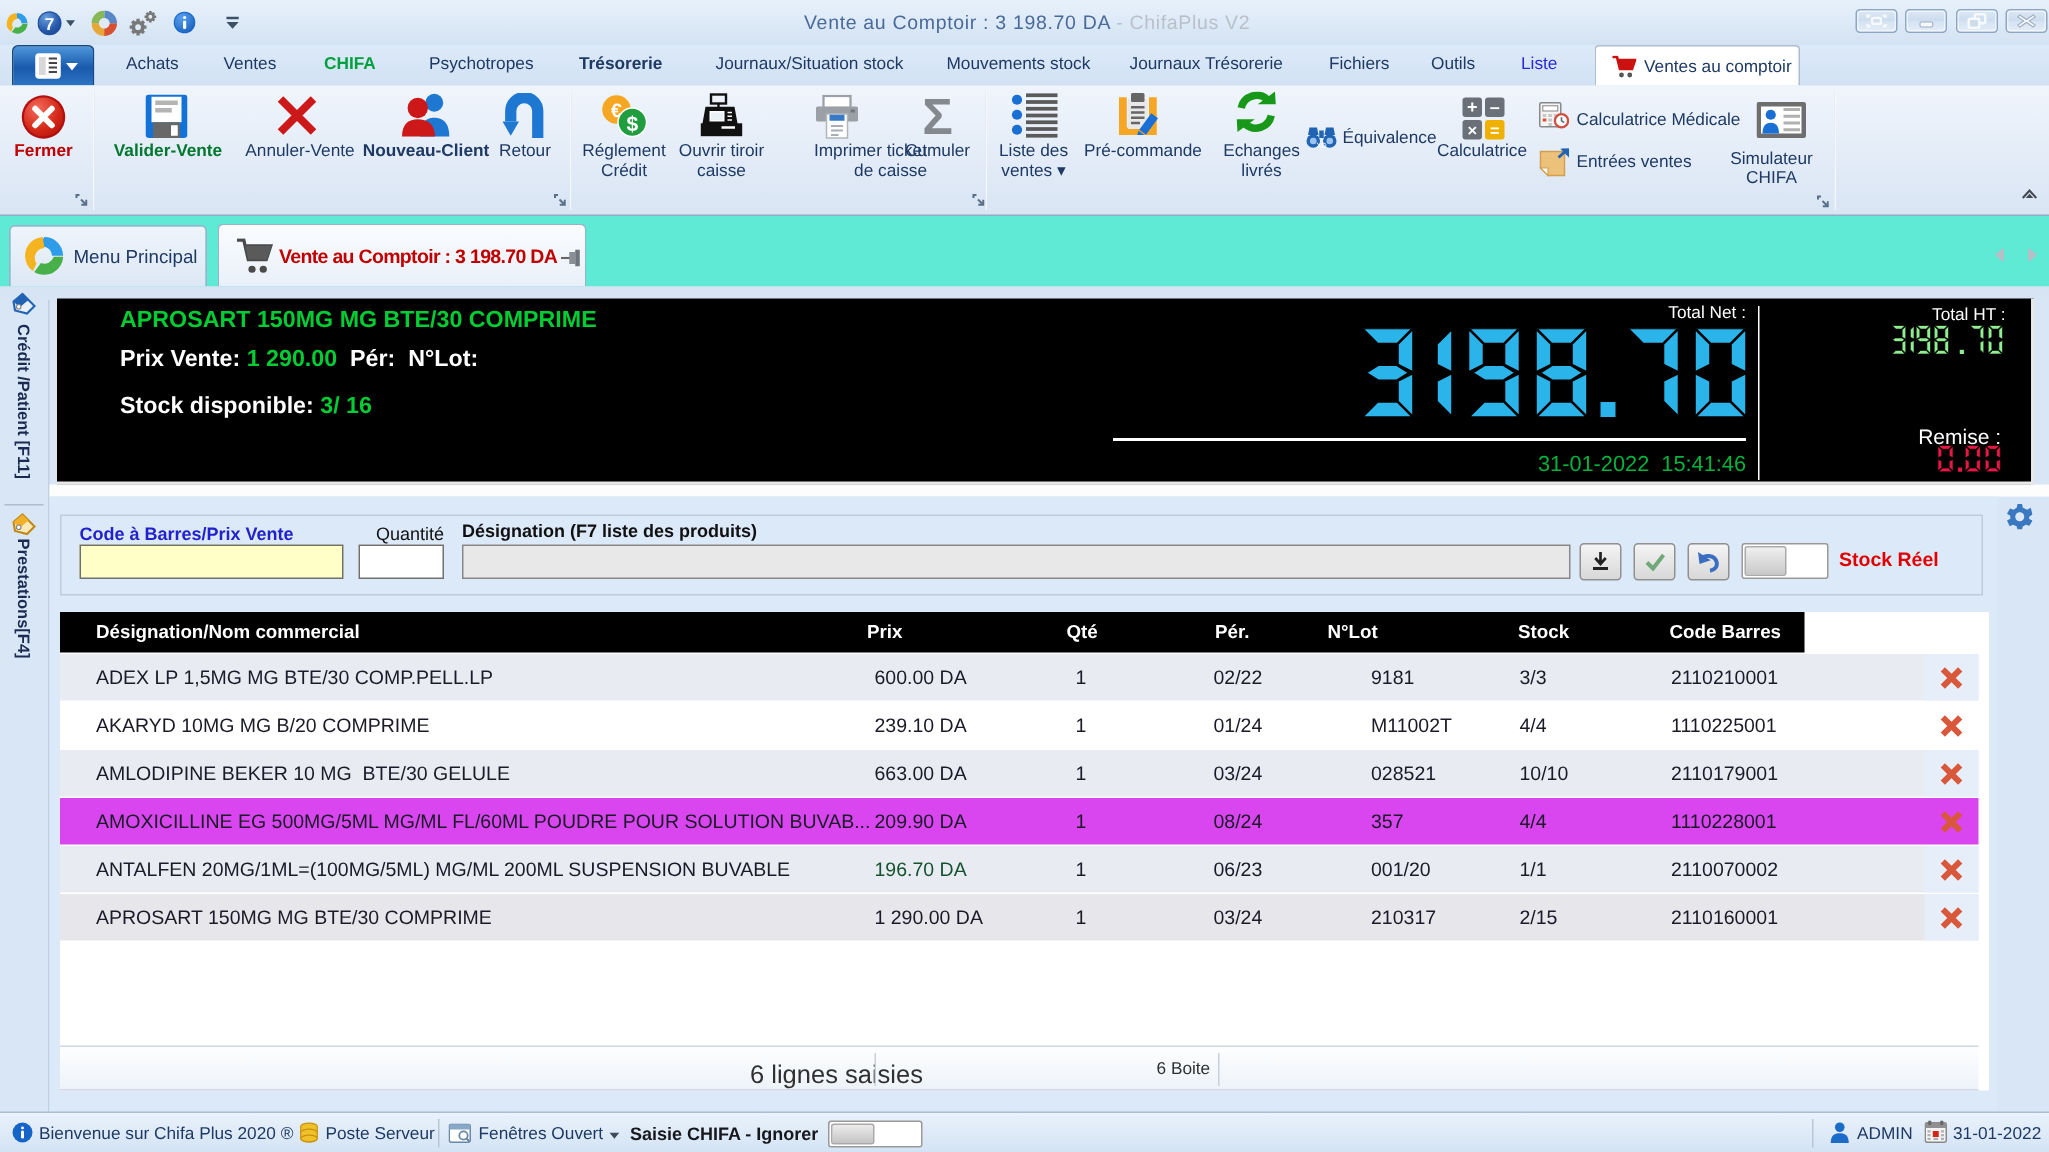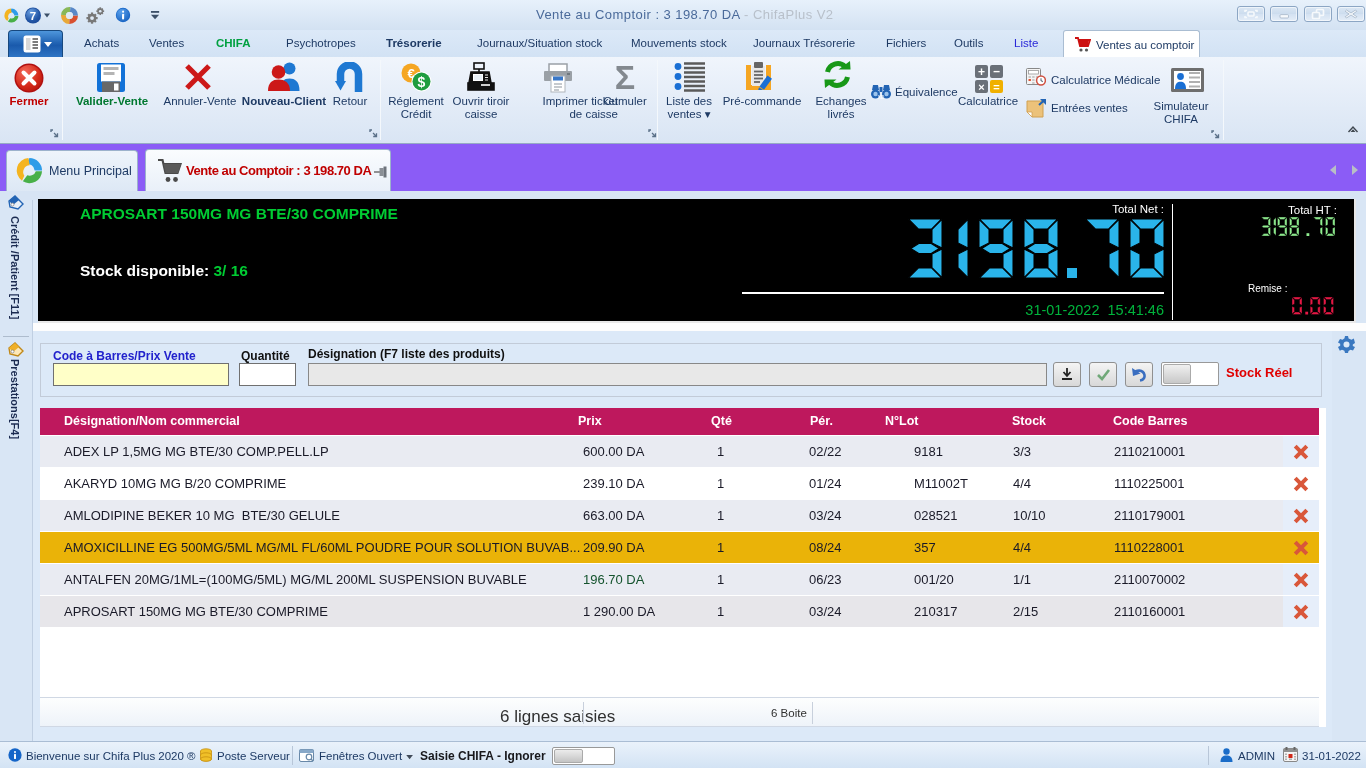--- a/index.html
+++ b/index.html
@@ -399,21 +399,21 @@
       <svg width="20" height="19" viewBox="0 0 20 19">
         <path d="M1 2 L17 2 L17 18 L6 18 L1 13 Z" fill="#ecc27a" stroke="#d0a050" stroke-width="1"></path>
         <path d="M1 13 L6 13 L6 18 Z" fill="#fff" stroke="#d0a050" stroke-width="0.8"></path>
         <path d="M13 6 L19 0.5 M15.5 0.5 L19 0.5 L19 4" stroke="#2264b4" stroke-width="2" fill="none"></path>
         <path d="M14 0 L20 0 L20 6 Z" fill="#2264b4"></path>
       </svg>
     </div>
     <span class="abs" style="left:1051px;top:45px;font-size:11.5px;color:#1e3a64">Entrées ventes</span>
 </div>
 
-<div class="abs" style="left:0;top:144px;width:1366px;height:47px;background:#8b5cf6">
+<div class="abs" style="left:0;top:144px;width:1366px;height:47px;background:#5eead4">
   <div class="abs" style="left:6px;top:6px;width:132px;height:41px;background:linear-gradient(#eef4fb,#dde8f5);border:1px solid #9cb2cc;border-bottom:none;border-radius:4px 4px 0 0">
     <svg class="abs" style="left:7px;top:4px" width="31" height="31" viewBox="0 0 21 21">
       <path d="M10.5 2 A8.5 8.5 0 0 1 19 10.5 L14 10.5 A4.5 4.5 0 0 0 8 6.5 Z" fill="#2e9ce8"></path>
       <path d="M19 11 A8.5 8.5 0 0 1 6 17.8 L9 13.8 A4.5 4.5 0 0 0 14.8 11 Z" fill="#48b048"></path>
       <path d="M5.4 17.4 A8.5 8.5 0 0 1 9.8 2 L10.6 7 A4.5 4.5 0 0 0 7 14 Z" fill="#f4b420"></path>
     </svg>
     <span class="abs" style="left:42px;top:13px;font-size:12.5px;color:#1e3a64">Menu Principal</span>
   </div>
   <div class="abs" style="left:145px;top:5px;width:246px;height:42px;background:linear-gradient(#fafcfe,#e9f0f9);border:1px solid #9cb2cc;border-bottom:none;border-radius:4px 4px 0 0">
     <svg class="abs" style="left:11px;top:9px" width="26" height="25" viewBox="0 0 26 25">
@@ -450,20 +450,21 @@
   <svg class="abs" style="left:8px;top:142px" width="17" height="15" viewBox="0 0 17 15">
       <path d="M1 6 L7 1 L15 9 L10 14 L2 12 Z" fill="#fde8b8" stroke="#c08818" stroke-width="1.4"></path>
       <path d="M1 6 L7 1 L11 5 L5 10 Z" fill="#f0b028"></path>
       <circle cx="4.5" cy="9.5" r="1.5" fill="#fff" stroke="#888" stroke-width="0.8"></circle>
     </svg>
   <div class="abs" style="left:9px;top:159px;writing-mode:vertical-rl;font-size:11px;font-weight:bold;color:#1a2a50">Prestations[F4]</div>
 </div>
 
 <div class="abs" style="left:38px;top:199px;width:1318px;height:124px;background:#000;border-right:2px solid #e8e8e8;border-bottom:2px solid #e8e8e8">
   <div class="abs" style="left:42px;top:6px;font-size:15.5px;font-weight:bold;color:#00cc33">APROSART 150MG MG BTE/30 COMPRIME</div>
+  <div class="abs" style="left:42px;top:32px;font-size:15.5px;font-weight:bold;color:#fff">Prix Vente: <span style="color:#00cc33">1 290.00</span>&nbsp; Pér:&nbsp; N°Lot:</div>
   <div class="abs" style="left:42px;top:63px;font-size:15.5px;font-weight:bold;color:#fff">Stock disponible: <span style="color:#00cc33">3/ 16</span></div>
   <div class="abs" style="left:1040px;top:4px;width:86px;text-align:right;font-size:11.5px;color:#fff">Total Net :</div>
   <svg class="abs" style="left:870px;top:20px" width="258" height="60" viewBox="0 0 258 60">
       <polygon points="0.5,0.0 33.5,0.0 23.5,10.0 10.5,10.0" fill="#2ab4ea" stroke="#000" stroke-width="1.05"></polygon>
       <polygon points="34.0,0.5 34.0,29.0 24.0,24.0 24.0,10.5" fill="#2ab4ea" stroke="#000" stroke-width="1.05"></polygon>
       <polygon points="2.8,29.5 10.8,24.5 23.2,24.5 31.2,29.5 23.2,34.5 10.8,34.5" fill="#2ab4ea" stroke="#000" stroke-width="1.05"></polygon>
       <polygon points="34.0,30.0 34.0,58.5 24.0,48.5 24.0,35.0" fill="#2ab4ea" stroke="#000" stroke-width="1.05"></polygon>
       <polygon points="0.5,59.0 10.5,49.0 23.5,49.0 33.5,59.0" fill="#2ab4ea" stroke="#000" stroke-width="1.05"></polygon>
       <polygon points="60.0,0.5 60.0,29.0 50.0,24.0 50.0,10.5" fill="#2ab4ea" stroke="#000" stroke-width="1.05"></polygon>
       <polygon points="60.0,30.0 60.0,58.5 50.0,48.5 50.0,35.0" fill="#2ab4ea" stroke="#000" stroke-width="1.05"></polygon>
@@ -520,21 +521,21 @@
       <polygon points="52.5,0.0 61.0,0.0 58.6,2.4 54.9,2.4" fill="#90ee90" stroke="#000" stroke-width="0.4"></polygon>
       <polygon points="61.5,0.5 61.5,9.0 59.1,7.8 59.1,2.9" fill="#90ee90" stroke="#000" stroke-width="0.4"></polygon>
       <polygon points="61.5,10.0 61.5,18.5 59.1,16.1 59.1,11.2" fill="#90ee90" stroke="#000" stroke-width="0.4"></polygon>
       <polygon points="65.0,0.0 73.5,0.0 71.1,2.4 67.4,2.4" fill="#90ee90" stroke="#000" stroke-width="0.4"></polygon>
       <polygon points="74.0,0.5 74.0,9.0 71.6,7.8 71.6,2.9" fill="#90ee90" stroke="#000" stroke-width="0.4"></polygon>
       <polygon points="74.0,10.0 74.0,18.5 71.6,16.1 71.6,11.2" fill="#90ee90" stroke="#000" stroke-width="0.4"></polygon>
       <polygon points="65.0,19.0 67.4,16.6 71.1,16.6 73.5,19.0" fill="#90ee90" stroke="#000" stroke-width="0.4"></polygon>
       <polygon points="64.5,10.0 66.9,11.2 66.9,16.1 64.5,18.5" fill="#90ee90" stroke="#000" stroke-width="0.4"></polygon>
       <polygon points="64.5,0.5 66.9,2.9 66.9,7.8 64.5,9.0" fill="#90ee90" stroke="#000" stroke-width="0.4"></polygon>
     </svg>
-  <div class="abs" style="left:1210px;top:84px;width:86px;text-align:left;font-size:10px;color:#fff">Remise :</div>
+  <div class="abs" style="left:1210px;top:84px;width:86px;text-align:right;font-size:14px;color:#fff">Remise :</div>
   <svg class="abs" style="left:1254px;top:98px" width="44" height="18" viewBox="0 0 44 18">
       <polygon points="0.5,0.0 9.5,0.0 7.0,2.5 3.0,2.5" fill="#e51845" stroke="#000" stroke-width="0.4"></polygon>
       <polygon points="10.0,0.5 10.0,8.2 7.5,7.0 7.5,3.0" fill="#e51845" stroke="#000" stroke-width="0.4"></polygon>
       <polygon points="10.0,9.2 10.0,17.0 7.5,14.5 7.5,10.5" fill="#e51845" stroke="#000" stroke-width="0.4"></polygon>
       <polygon points="0.5,17.5 3.0,15.0 7.0,15.0 9.5,17.5" fill="#e51845" stroke="#000" stroke-width="0.4"></polygon>
       <polygon points="0.0,9.2 2.5,10.5 2.5,14.5 0.0,17.0" fill="#e51845" stroke="#000" stroke-width="0.4"></polygon>
       <polygon points="0.0,0.5 2.5,3.0 2.5,7.0 0.0,8.2" fill="#e51845" stroke="#000" stroke-width="0.4"></polygon>
       <rect x="13.3" y="14.7" width="2.8" height="2.8" fill="#e51845"></rect>
       <polygon points="18.7,0.0 27.7,0.0 25.2,2.5 21.2,2.5" fill="#e51845" stroke="#000" stroke-width="0.4"></polygon>
       <polygon points="28.2,0.5 28.2,8.2 25.7,7.0 25.7,3.0" fill="#e51845" stroke="#000" stroke-width="0.4"></polygon>
@@ -549,21 +550,21 @@
       <polygon points="31.5,9.2 34.0,10.5 34.0,14.5 31.5,17.0" fill="#e51845" stroke="#000" stroke-width="0.4"></polygon>
       <polygon points="31.5,0.5 34.0,3.0 34.0,7.0 31.5,8.2" fill="#e51845" stroke="#000" stroke-width="0.4"></polygon>
     </svg>
 </div>
 <div class="abs" style="left:33px;top:323px;width:1333px;height:8px;background:#fdfdfd"></div>
 
 <div class="abs" style="left:33px;top:331px;width:1299px;height:410px;background:#dce9f8"></div>
 <div class="abs" style="left:40px;top:343px;width:1282px;height:54px;border:1px solid #c2cbd8">
   <span class="abs" style="left:12px;top:5px;font-size:12px;font-weight:bold;color:#2222cc">Code à Barres/Prix Vente</span>
   <div class="abs" style="left:12px;top:19px;width:176px;height:23px;background:#ffffc8;border:1px solid #707070"></div>
-  <span class="abs" style="left:200px;top:5px;width:55px;text-align:left;font-size:12px;font-weight:bold;color:#101010">Quantité</span>
+  <span class="abs" style="left:200px;top:5px;width:55px;text-align:right;font-size:12px;font-weight:normal;color:#101010">Quantité</span>
   <div class="abs" style="left:198px;top:19px;width:57px;height:23px;background:#fff;border:1px solid #707070"></div>
   <span class="abs" style="left:267px;top:3px;font-size:12px;font-weight:bold;color:#101010">Désignation (F7 liste des produits)</span>
   <div class="abs" style="left:267px;top:19px;width:739px;height:23px;background:#e8e8e8;border:1px solid #888"></div>
   <div class="abs" style="left:1012px;top:18px;width:28px;height:25px;background:linear-gradient(#f4f4f4,#d8d8d8);border:1px solid #909090;border-radius:3px">
     <svg style="margin:4px auto" width="14" height="14" viewBox="0 0 14 14">
         <path d="M7 1 L7 8 M3.5 5 L7 9 L10.5 5" stroke="#222" stroke-width="1.8" fill="none"></path>
         <line x1="2" y1="12" x2="12" y2="12" stroke="#222" stroke-width="2"></line>
       </svg>
   </div>
   <div class="abs" style="left:1048px;top:18px;width:28px;height:25px;background:linear-gradient(#f4f4f4,#d8d8d8);border:1px solid #909090;border-radius:3px">
@@ -584,21 +585,21 @@
 </div>
 
 <svg class="abs" style="left:1338px;top:336px" width="17" height="17" viewBox="0 0 17 17">
     <g fill="#3a78c0">
       <path d="M7 0 L10 0 L10.6 2.5 L13.5 3.8 L15.8 2.5 L17 7 L14.8 8.5 L14.8 10 L17 11 L15 14.5 L12.5 13.8 L10.5 15 L10 17 L7 17 L6.4 14.8 L4 13.8 L1.8 14.8 L0 11 L2.2 9.8 L2.2 7.8 L0 6.5 L2 3 L4.5 3.8 L6.5 2.3 Z"></path>
       <circle cx="8.5" cy="8.5" r="3" fill="#dce9f8"></circle>
     </g>
   </svg>
 <div class="abs" style="left:40px;top:408px;width:1286px;height:319px;background:#fff"></div>
 <div class="abs" style="left:40px;top:408px;width:1279px;height:289px;background:#fff">
-    <div class="abs" style="left:0;top:0;width:1279px;height:27px;background:#be185d">
+    <div class="abs" style="left:0;top:0;width:1163px;height:27px;background:#000000">
       <span class="abs" style="left:24px;top:6px;font-size:12.5px;font-weight:bold;color:#fff">Désignation/Nom commercial</span>
       <span class="abs" style="left:538px;top:6px;font-size:12.5px;font-weight:bold;color:#fff">Prix</span>
       <span class="abs" style="left:671px;top:6px;font-size:12.5px;font-weight:bold;color:#fff">Qté</span>
       <span class="abs" style="left:770px;top:6px;font-size:12.5px;font-weight:bold;color:#fff">Pér.</span>
       <span class="abs" style="left:845px;top:6px;font-size:12.5px;font-weight:bold;color:#fff">N°Lot</span>
       <span class="abs" style="left:972px;top:6px;font-size:12.5px;font-weight:bold;color:#fff">Stock</span>
       <span class="abs" style="left:1073px;top:6px;font-size:12.5px;font-weight:bold;color:#fff">Code Barres</span>
     </div>
     <div class="abs" style="left:0;top:28px;width:1279px;height:31px;background:#e9ebf2">
       <span class="abs" style="left:24px;top:8px;font-size:13px;color:#1a1a28;white-space:pre">ADEX LP 1,5MG MG BTE/30 COMP.PELL.LP</span>
@@ -637,21 +638,21 @@
       <span class="abs" style="left:874px;top:8px;font-size:13px;color:#1a1a28;white-space:pre">028521</span>
       <span class="abs" style="left:973px;top:8px;font-size:13px;color:#1a1a28;white-space:pre">10/10</span>
       <span class="abs" style="left:1074px;top:8px;font-size:13px;color:#1a1a28;white-space:pre">2110179001</span>
       <div class="abs" style="left:1243px;top:0;width:36px;height:31px;background:#e6eefa"></div>
       <div class="abs" style="left:1253px;top:8px">
         <svg width="16" height="16" viewBox="0 0 16 16">
           <path d="M2.2 2.2 L13.8 13.8 M13.8 2.2 L2.2 13.8" stroke="#d9573a" stroke-width="4"></path>
         </svg>
       </div>
     </div>
-    <div class="abs" style="left:0;top:124px;width:1279px;height:31px;background:#eab308">
+    <div class="abs" style="left:0;top:124px;width:1279px;height:31px;background:#d946ef">
       <span class="abs" style="left:24px;top:8px;font-size:13px;color:#1a1a28;white-space:pre">AMOXICILLINE EG 500MG/5ML MG/ML FL/60ML POUDRE POUR SOLUTION BUVAB...</span>
       <span class="abs" style="left:543px;top:8px;font-size:13px;color:#1a1a28;white-space:pre">209.90 DA</span>
       <span class="abs" style="left:677px;top:8px;font-size:13px;color:#1a1a28;white-space:pre">1</span>
       <span class="abs" style="left:769px;top:8px;font-size:13px;color:#1a1a28;white-space:pre">08/24</span>
       <span class="abs" style="left:874px;top:8px;font-size:13px;color:#1a1a28;white-space:pre">357</span>
       <span class="abs" style="left:973px;top:8px;font-size:13px;color:#1a1a28;white-space:pre">4/4</span>
       <span class="abs" style="left:1074px;top:8px;font-size:13px;color:#1a1a28;white-space:pre">1110228001</span>
       <div class="abs" style="left:1253px;top:8px">
         <svg width="16" height="16" viewBox="0 0 16 16">
           <path d="M2.2 2.2 L13.8 13.8 M13.8 2.2 L2.2 13.8" stroke="#d9573a" stroke-width="4"></path>

